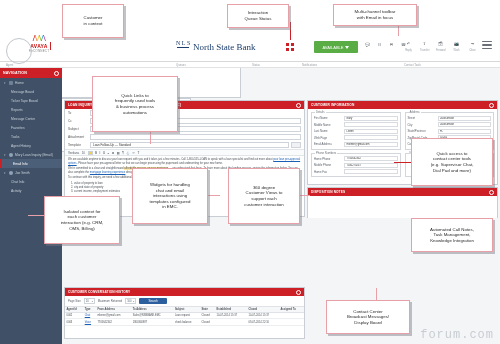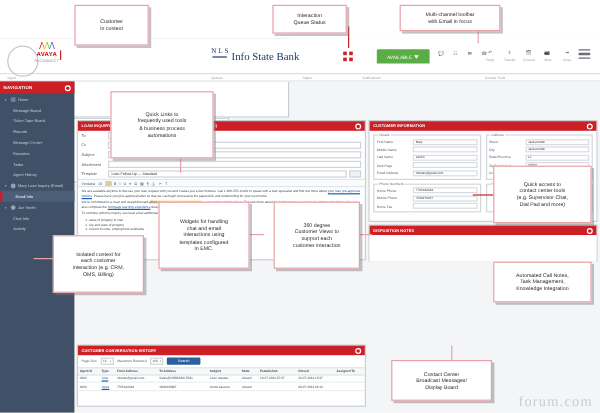--- a/index.html
+++ b/index.html
@@ -133,21 +133,21 @@
   table.hist th { color:#4a4f55; font-weight:bold; text-align:left; padding:1px 1.5px;
                   border-top:1px solid #dfe3e7; border-bottom:1px solid #dfe3e7; background:#f6f7f8; white-space:nowrap; }
   table.hist td { padding:1.2px 1.5px; border-bottom:1px solid #eceff1; color:#4a4f55; white-space:nowrap; }
   table.hist td.lnk { color:#1a5fb4; text-decoration:underline; }
 
   
   #widgetPanel { left:307px; top:290px; width:191px; height:54px; background:#fff; border:1px solid #c9ced4; }
   .wdg-circle { position:absolute; left:6px; top:6px; width:26px; height:26px; border-radius:50%; border:1px solid #c1c6cc; }
 
   
-  .wm { position:absolute; right:6px; bottom:2px; font-family:Liberation Serif, serif;
+  .wm { position:absolute; right:6px; bottom:2px; font-family:Liberation Mono, monospace;
         font-size:12px; color:#b9bfc6; letter-spacing:1px; opacity:.75; }
 
   
   .call { position:absolute; background:#fff; border:1px solid #e8a0a8;
           box-shadow:2px 2px 0 rgba(120,120,130,.45);
           font-size:4.4px; line-height:5.6px; color:#2b2b2b; text-align:center;
           display:flex; align-items:center; justify-content:center; padding:2px 3px; z-index:40; }
   .lead { position:absolute; background:#e8a0a8; z-index:35; }
   .lead.v { width:1.2px; }
   .lead.h { height:1.2px; }
@@ -166,21 +166,21 @@
       </div>
       <div class="word">AVAYA</div>
       <div class="sub">ReCONNECT</div>
     </div>
 
     <div class="bank">
       <div class="nls">
         <div class="letters">NLS</div>
         <div class="bar"></div>
       </div>
-      <div class="name">Info State Bank</div>
+      <div class="name">North State Bank</div>
     </div>
 
     <div class="queue-grid"></div>
 
     <div class="avail-btn">
       <span>AVAILABLE</span>
       <span class="caret"></span>
     </div>
 
     <div class="chan-icons">

